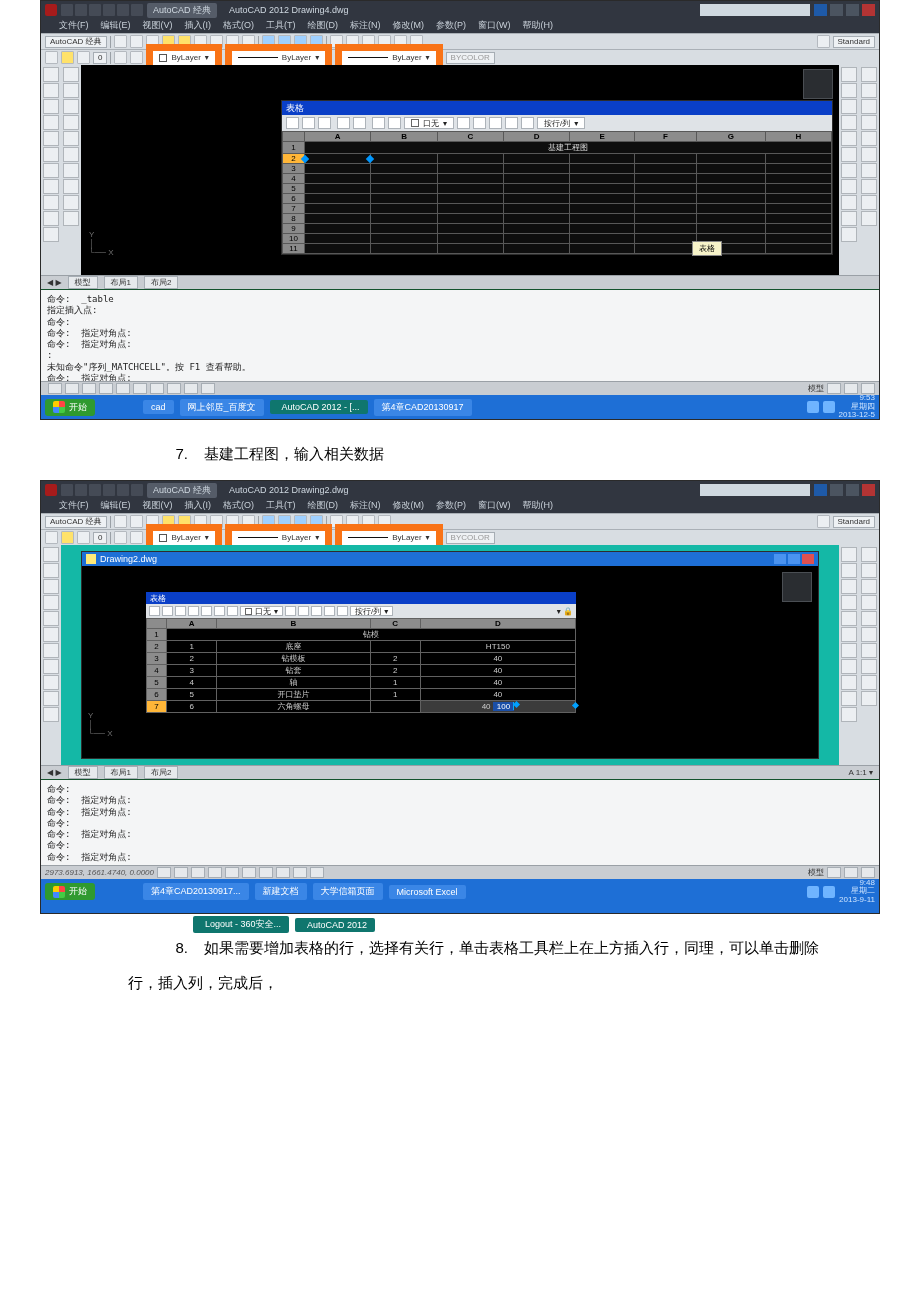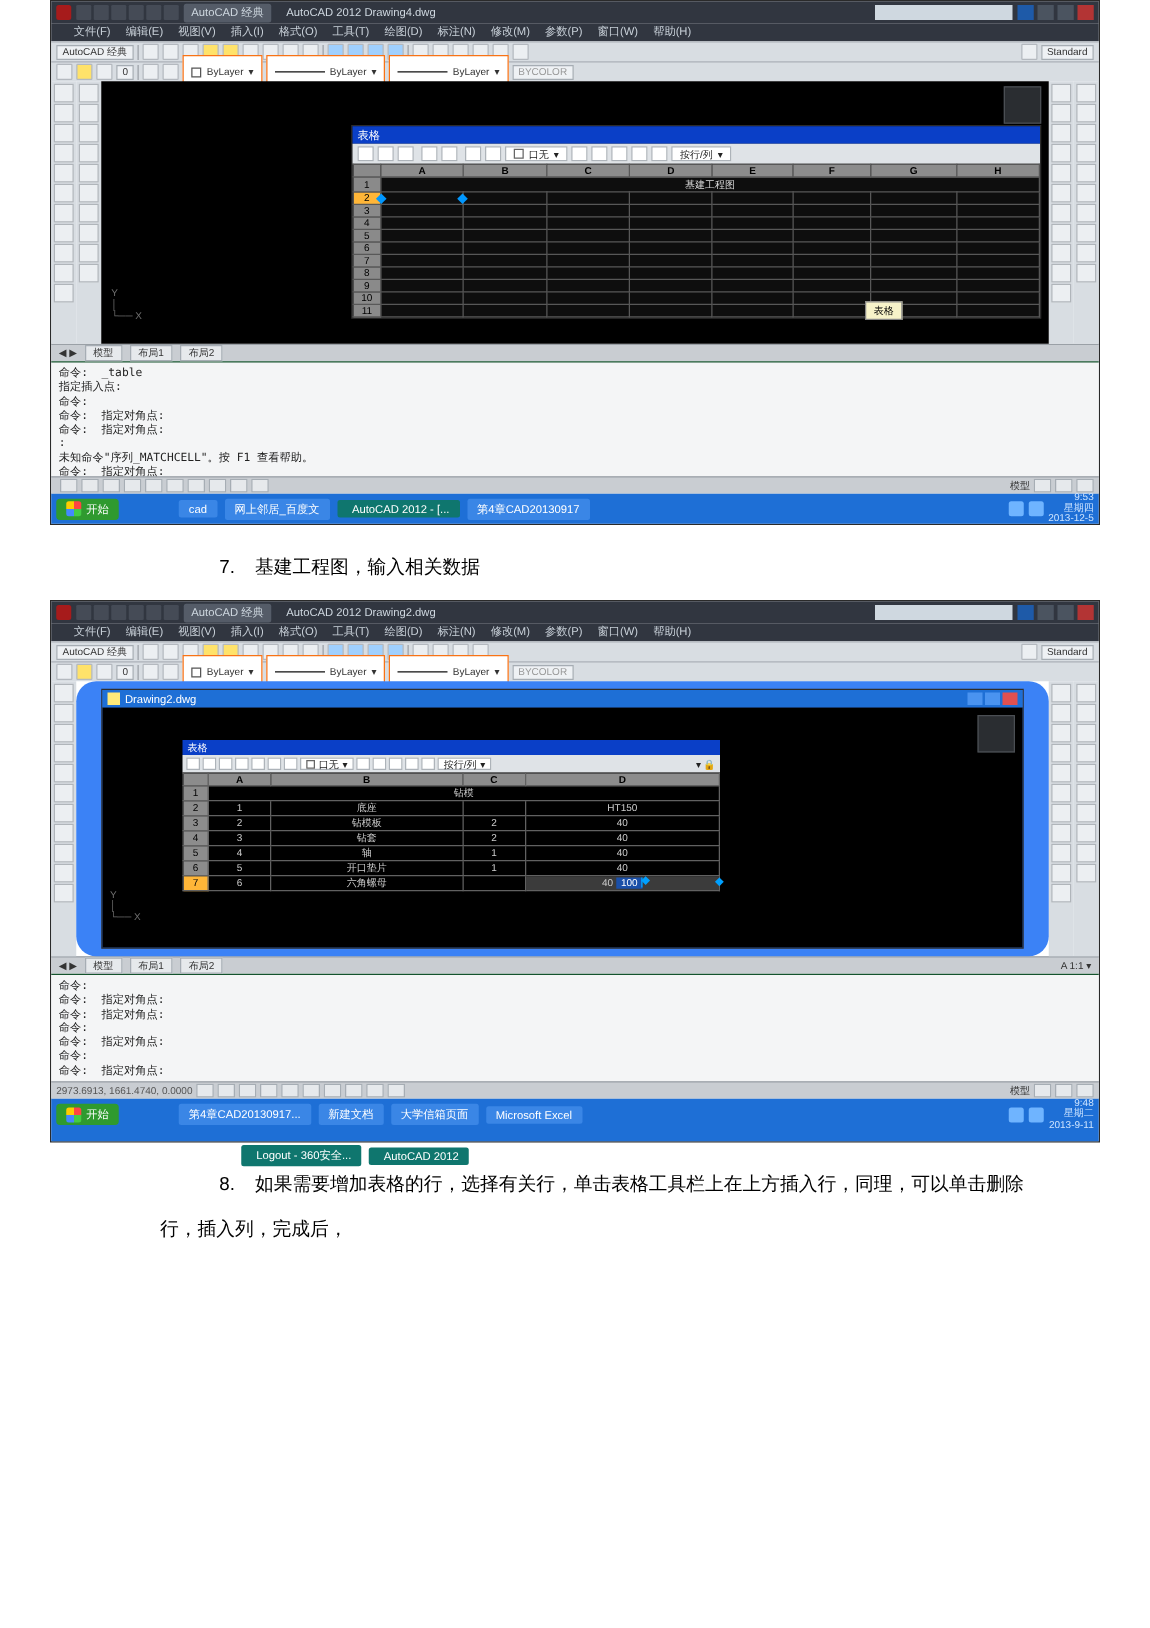--- a/index.html
+++ b/index.html
@@ -30,21 +30,21 @@
   
   .menubar { height: 14px; background: #313640; display: flex; gap: 12px; padding: 0 18px; color: #c8d0d8; font-size: 9px; }
 
   
   .tbrow { height: 16px; background: #d8dde2; border-top: 1px solid #aab0b6; display: flex; align-items: center; gap: 3px; padding: 0 4px; font-size: 8px; color: #333; }
   .tbrow .chip { background: #eef1f4; border: 1px solid #a6adb4; height: 12px; padding: 0 4px; display: inline-flex; align-items: center; }
   .tbrow .ico { width: 13px; height: 13px; background: #eceff2; border: 1px solid #b4b9bf; border-radius: 1px; display: inline-block; }
   .tbrow .ico.y { background: #ffe26a; }
   .tbrow .ico.b { background: #9fd0ff; }
   .tbrow .sep { width: 1px; height: 12px; background: #9aa0a6; }
-  .tbrow .layerdd { display: flex; align-items: center; gap: 4px; background: #fff; border: 1px solid #f97316; height: 28px; padding: 0 6px; }
+  .tbrow .layerdd { display: flex; align-items: center; gap: 4px; background: #fff; border: 7px solid #f97316; height: 28px; padding: 0 6px; }
   .tbrow .swline { height: 1px; width: 40px; background: #111; }
 
   
   .canvas-wrap { display: flex; height: var(--ch, 210px); }
   .vtb { width: 20px; background: #d8dde2; display: flex; flex-direction: column; gap: 1px; padding: 2px; }
   .vtb span { display: block; width: 16px; height: 15px; background: #eceff2; border: 1px solid #b0b5ba; }
   .canvas { flex: 1; background: #000; position: relative; overflow: hidden; }
   .canvas .viewcube { position: absolute; top: 4px; right: 6px; width: 30px; height: 30px; background: #2a2d31; border: 1px solid #4a4e53; }
 
   
@@ -599,21 +599,21 @@
           <span></span>
           <span></span>
           <span></span>
           <span></span>
           <span></span>
           <span></span>
           <span></span>
           <span></span>
           <span></span>
       </div>
-      <div class="canvas" style="background:#3b82f6;border-radius:16px;">
+      <div class="canvas" style="background:#14b8a6;">
         <div class="inner-win">
           <div class="iw-title">
             <span style="width:10px;height:10px;background:#ffea7a;margin-right:4px;"></span>
             <span>Drawing2.dwg</span>
             <div class="wb">
                 <span></span>
                 <span></span>
                 <span class="x"></span>
               </div>
           </div>
@@ -751,21 +751,21 @@
 命令:  指定对角点:
 命令:  指定对角点:
 命令:
 命令:  指定对角点:
 命令:
 命令:  指定对角点:
 
 命令:</div>
 
     <div class="status">
-      <span style="color:#555;">2973.6913, 1661.4740, 0.0000</span>
+      <span style="color:#555;font-style:italic;">2973.6913, 1661.4740, 0.0000</span>
       <span class="sbtn"></span>
         <span class="sbtn"></span>
         <span class="sbtn"></span>
         <span class="sbtn"></span>
         <span class="sbtn"></span>
         <span class="sbtn"></span>
         <span class="sbtn"></span>
         <span class="sbtn"></span>
         <span class="sbtn"></span>
         <span class="sbtn"></span>

